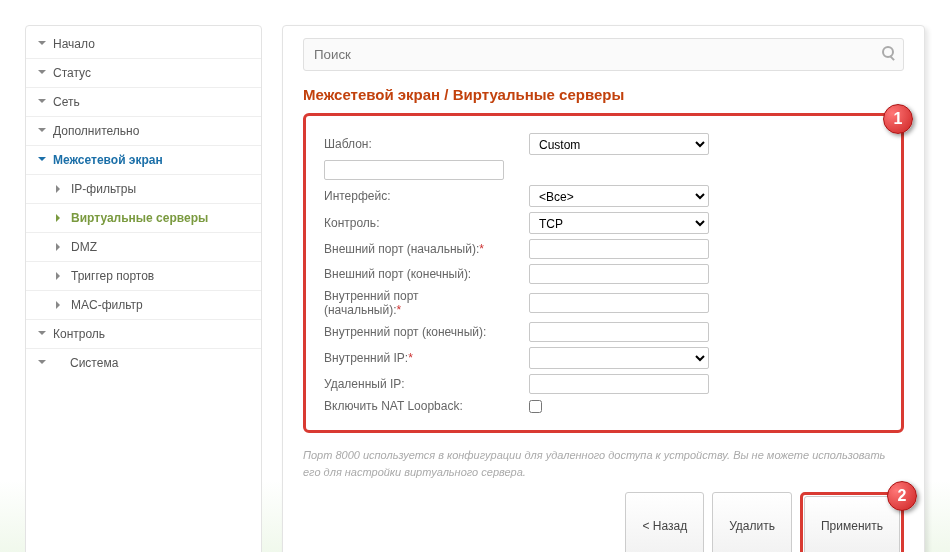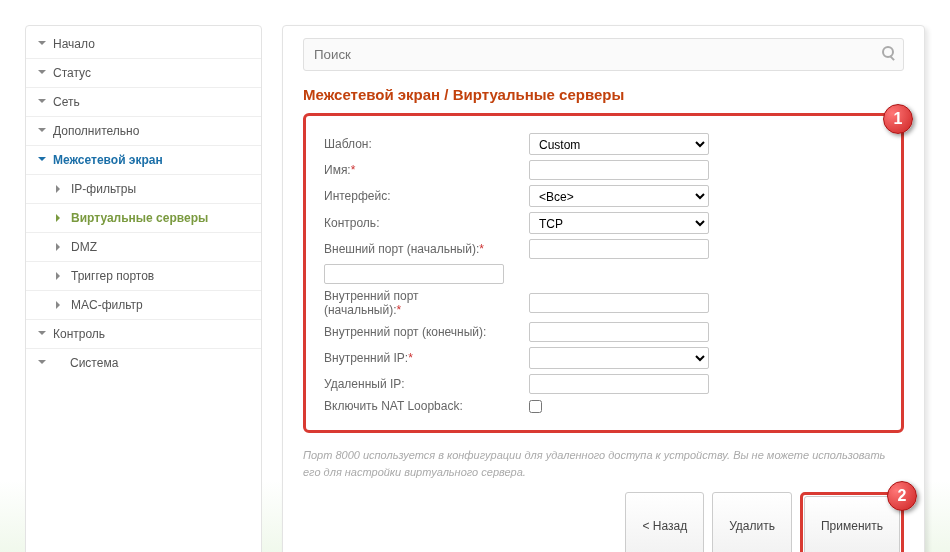--- a/index.html
+++ b/index.html
@@ -101,36 +101,36 @@
     </div>
 
     <div class="form-box">
       <div class="badge b1">1</div>
 
       <div class="row">
           <div class="lbl">Шаблон:</div>
           <select class="ctrl"><option>Custom</option></select>
         </div>
       <div class="row">
-          <div class="lbl"><span>Имя:</span><span class="req">*</span></div>
           <input class="ctrl" style="">
         </div>
       <div class="row">
           <div class="lbl">Интерфейс:</div>
           <select class="ctrl"><option>&lt;Все&gt;</option></select>
         </div>
       <div class="row">
           <div class="lbl">Контроль:</div>
           <select class="ctrl"><option>TCP</option></select>
         </div>
       <div class="row">
           <div class="lbl"><span>Внешний порт (начальный):</span><span class="req">*</span></div>
           <input class="ctrl" style="">
         </div>
       <div class="row">
+          <div class="lbl">Внешний порт (конечный):</div>
           <input class="ctrl" style="">
         </div>
       <div class="row">
           <div class="lbl"><span>Внутренний порт (начальный):</span><span class="req">*</span></div>
           <input class="ctrl" style="">
         </div>
       <div class="row">
           <div class="lbl">Внутренний порт (конечный):</div>
           <input class="ctrl" style="">
         </div>

